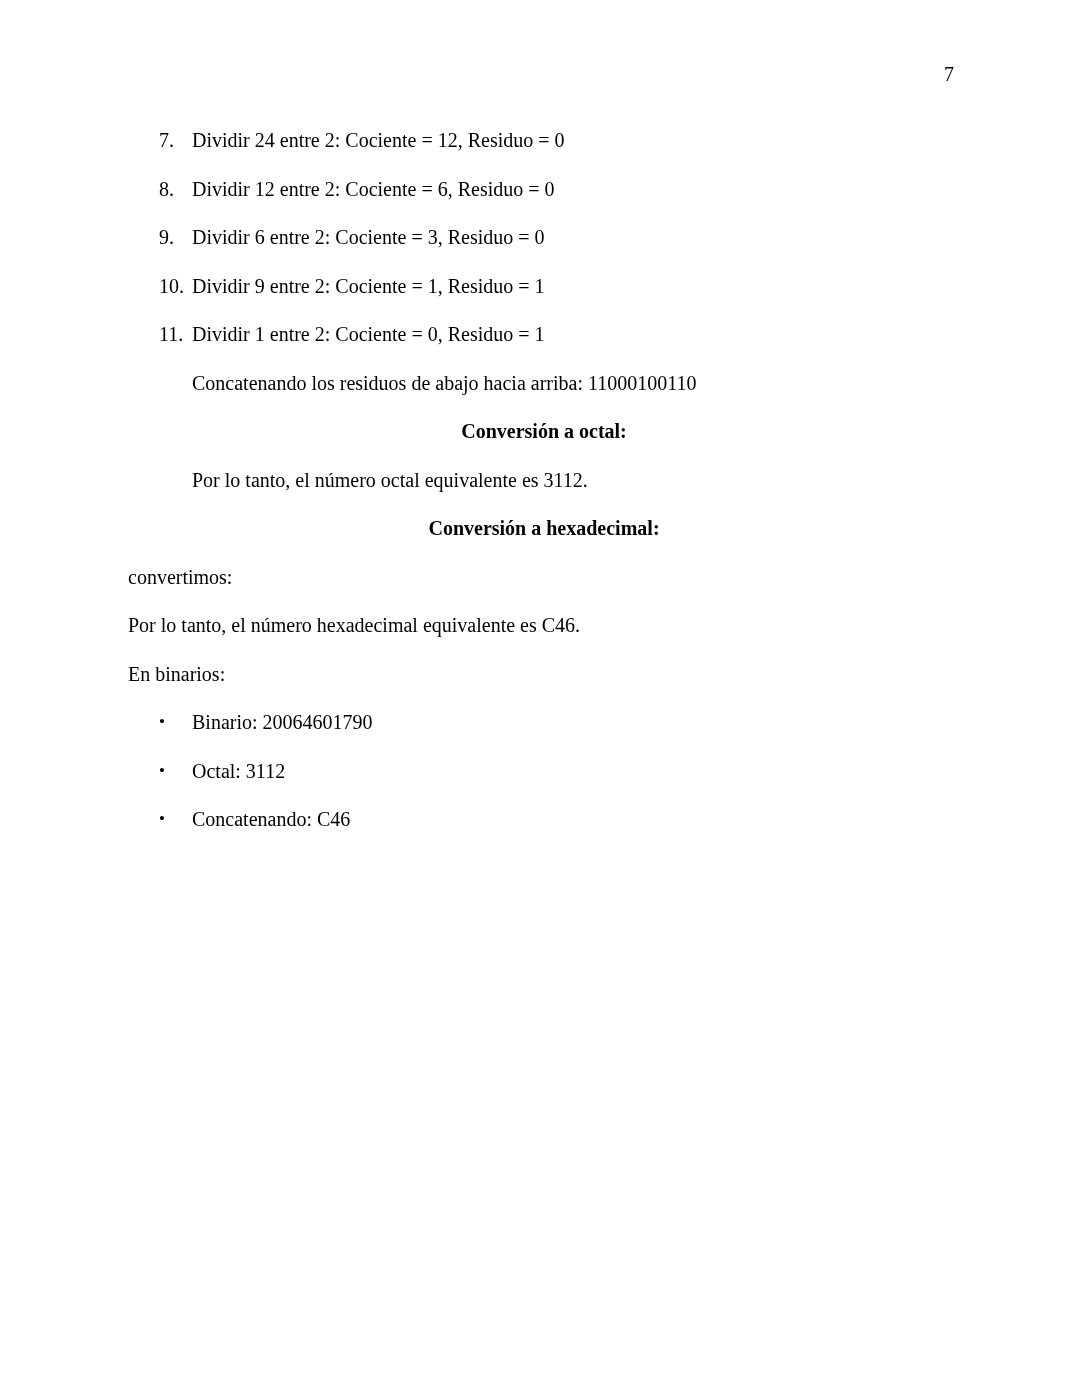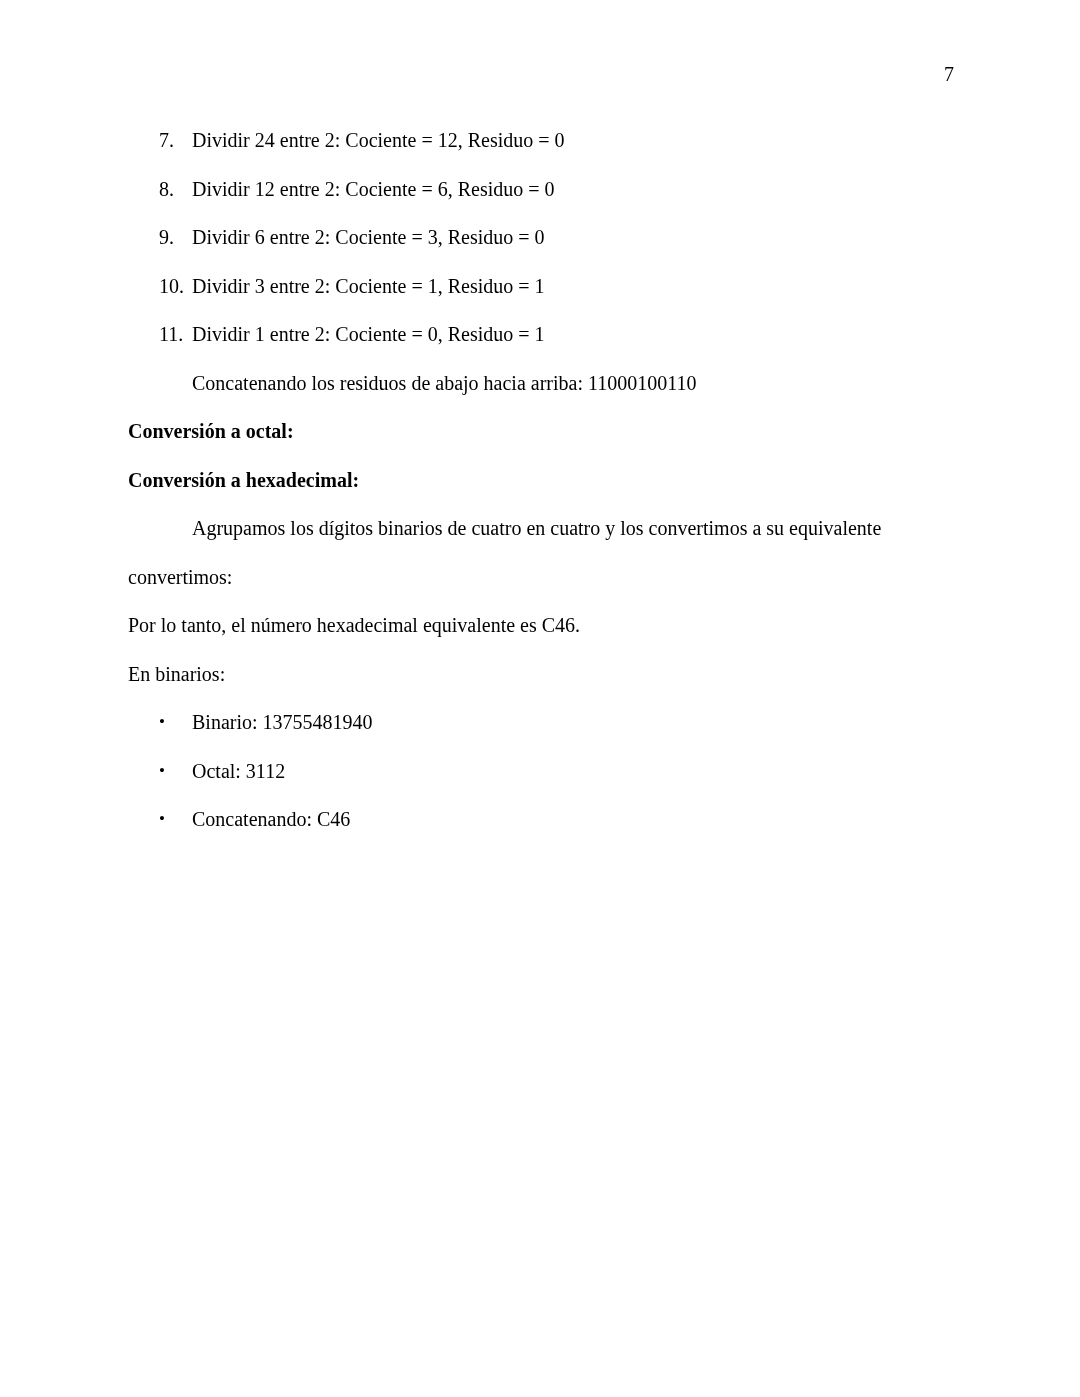--- a/index.html
+++ b/index.html
@@ -39,21 +39,21 @@
   .li .marker {
     flex: 0 0 33px;
     width: 33px;
   }
   .li .bullet {
     flex: 0 0 33px;
     width: 33px;
     font-size: 17px;
   }
   .indent { padding-left: 64px; }
-  .heading { font-weight: bold; }
+  .heading { font-weight: bold; text-align: center; }
 </style>
 </head>
 <body>
 
 <div class="page">
 
   <div class="page-number">7</div>
 
   <div class="content">
 
@@ -64,41 +64,41 @@
     <div class="line li">
       <span class="marker">8.</span>
       <span class="li-text">Dividir 12 entre 2: Cociente = 6, Residuo = 0</span>
     </div>
     <div class="line li">
       <span class="marker">9.</span>
       <span class="li-text">Dividir 6 entre 2: Cociente = 3, Residuo = 0</span>
     </div>
     <div class="line li">
       <span class="marker">10.</span>
-      <span class="li-text">Dividir 3 entre 2: Cociente = 1, Residuo = 1</span>
+      <span class="li-text">Dividir 9 entre 2: Cociente = 1, Residuo = 1</span>
     </div>
     <div class="line li">
       <span class="marker">11.</span>
       <span class="li-text">Dividir 1 entre 2: Cociente = 0, Residuo = 1</span>
     </div>
 
     <div class="line indent">Concatenando los residuos de abajo hacia arriba: 11000100110</div>
 
     <div class="line heading">Conversión a octal:</div>
+    <div class="line indent">Por lo tanto, el número octal equivalente es 3112.</div>
 
     <div class="line heading">Conversión a hexadecimal:</div>
-    <div class="line indent">Agrupamos los dígitos binarios de cuatro en cuatro y los convertimos a su equivalente</div>
     <div class="line">convertimos:</div>
     <div class="line">Por lo tanto, el número hexadecimal equivalente es C46.</div>
 
     <div class="line">En binarios:</div>
 
     <div class="line li">
       <span class="bullet">•</span>
-      <span class="li-text">Binario: 13755481940</span>
+      <span class="li-text">Binario: 20064601790</span>
     </div>
     <div class="line li">
       <span class="bullet">•</span>
       <span class="li-text">Octal: 3112</span>
     </div>
     <div class="line li">
       <span class="bullet">•</span>
       <span class="li-text">Concatenando: C46</span>
     </div>
 

